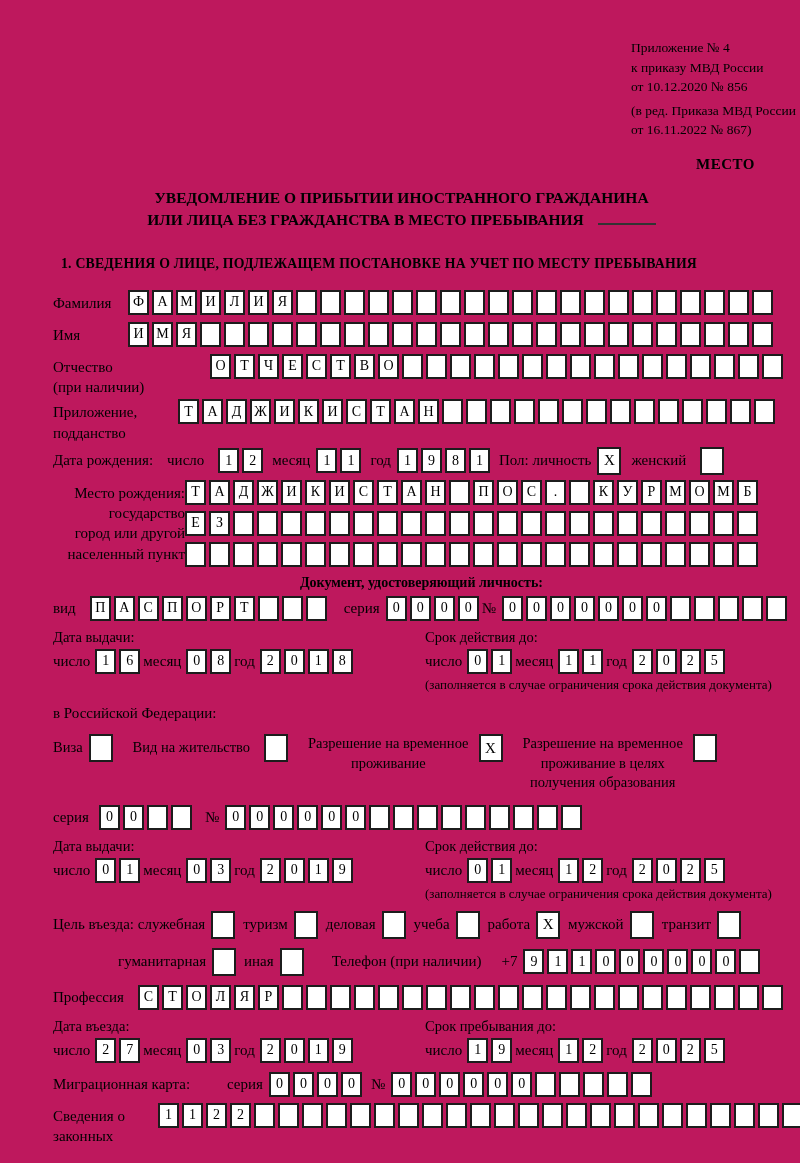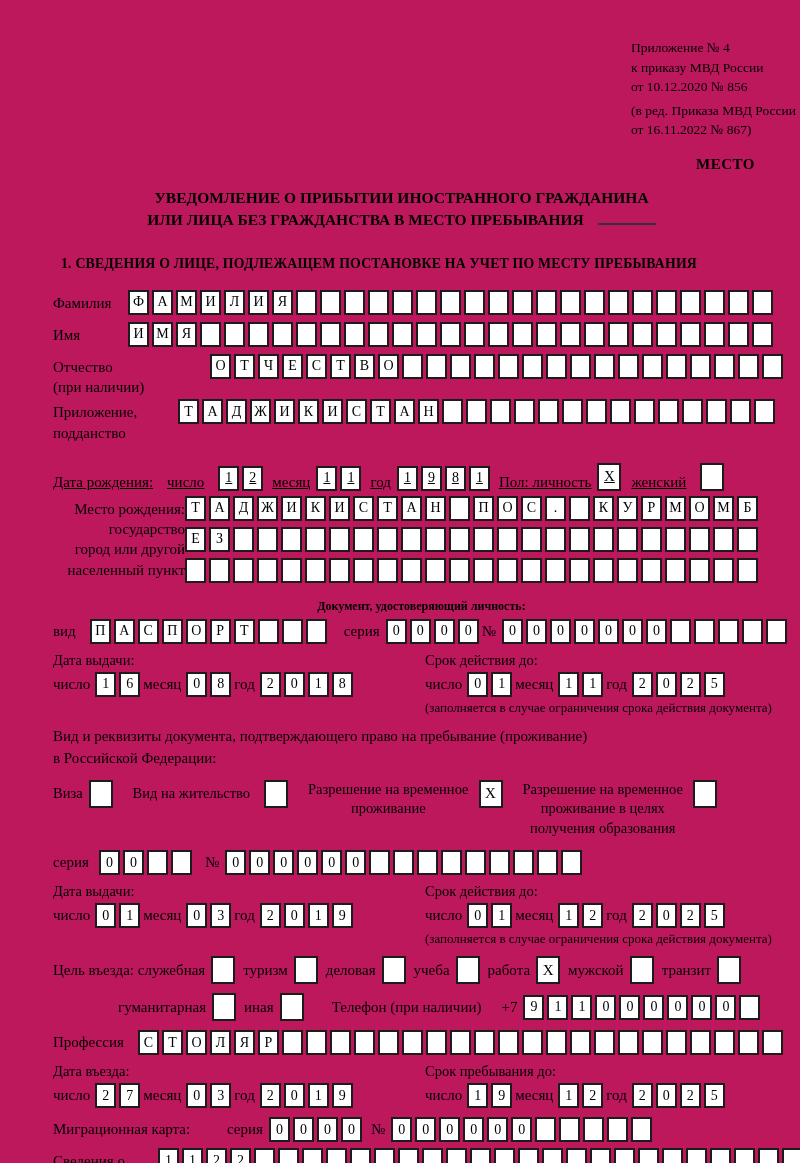--- a/index.html
+++ b/index.html
@@ -33,21 +33,21 @@
   .w157 { width:157px; }
   .w125 { width:125px; }
   .w132 { width:132px;text-align:right; }
   .w60  { width:60px; }
   .w85  { width:85px; }
   .w90  { width:90px; }
   .inl { font-size:15px; padding-top:3px; }
   .ml6{margin-left:6px;} .ml10{margin-left:10px;} .ml14{margin-left:14px;} .ml20{margin-left:20px;}
   .mr6{margin-right:6px;} .mr10{margin-right:10px;}
   .stack3 > .grid { display:flex; margin-bottom:6px; }
-  .dochead { text-align:center; font-weight:bold; font-size:12px; margin-top:10px; }
+  .dochead { text-align:center; font-weight:bold; font-size:14px; margin-top:2px; }
   .datepair { display:flex; margin-top:8px; }
   .dp { }
   .dp-title { font-size:14.5px; text-align:left; margin-bottom:3px; }
   .dp-fields { display:flex; align-items:center; }
   .dg-lbl { font-size:15px; margin:0 5px 0 0; }
   .note { font-size:13px; margin-top:3px; }
   .para { font-size:15px; margin-top:9px; line-height:1.5; }
   .opt { display:flex; align-items:flex-start; }
   .opt-lines { text-align:center; font-size:14.5px; line-height:1.35; }
   .cb-row { display:flex; align-items:flex-start; margin-top:10px; }
@@ -202,21 +202,21 @@
         <span class="cell"></span>
         <span class="cell"></span>
         <span class="cell"></span>
         <span class="cell"></span>
         <span class="cell"></span>
         <span class="cell"></span>
         <span class="cell"></span>
       </span>
   </div>
 
-  <div class="row" style="margin-top:20px; align-items:flex-end;text-decoration:underline;">
+  <div class="row" style="margin-top:4px; align-items:center;">
     <span class="inl" style="padding-top:0;">Дата рождения:</span>
     <span class="inl ml14" style="padding-top:0;">число</span>
     <span class="grid ml14">
         <span class="cell">1</span>
         <span class="cell">2</span>
       </span>
     <span class="inl ml6" style="padding-top:0;">месяц</span>
     <span class="grid ml6">
         <span class="cell">1</span>
         <span class="cell">1</span>
@@ -405,21 +405,20 @@
             <span class="cell">0</span>
             <span class="cell">2</span>
             <span class="cell">5</span>
           </span>
       </div>
       <div class="note">(заполняется в случае ограничения срока действия документа)</div>
     </div>
   </div>
 
   <div class="para">
-    <div>Вид и реквизиты документа, подтверждающего право на пребывание (проживание)</div>
     <div>в Российской Федерации:</div>
   </div>
 
   <div class="cb-row">
     <span class="opt">
       <span class="opt-lines" style="padding-top:4px;">Виза</span>
       <span class="checkbox ml6"></span>
     </span>
     <span class="opt ml20">
       <span class="opt-lines" style="padding-top:4px;">Вид на жительство</span>

